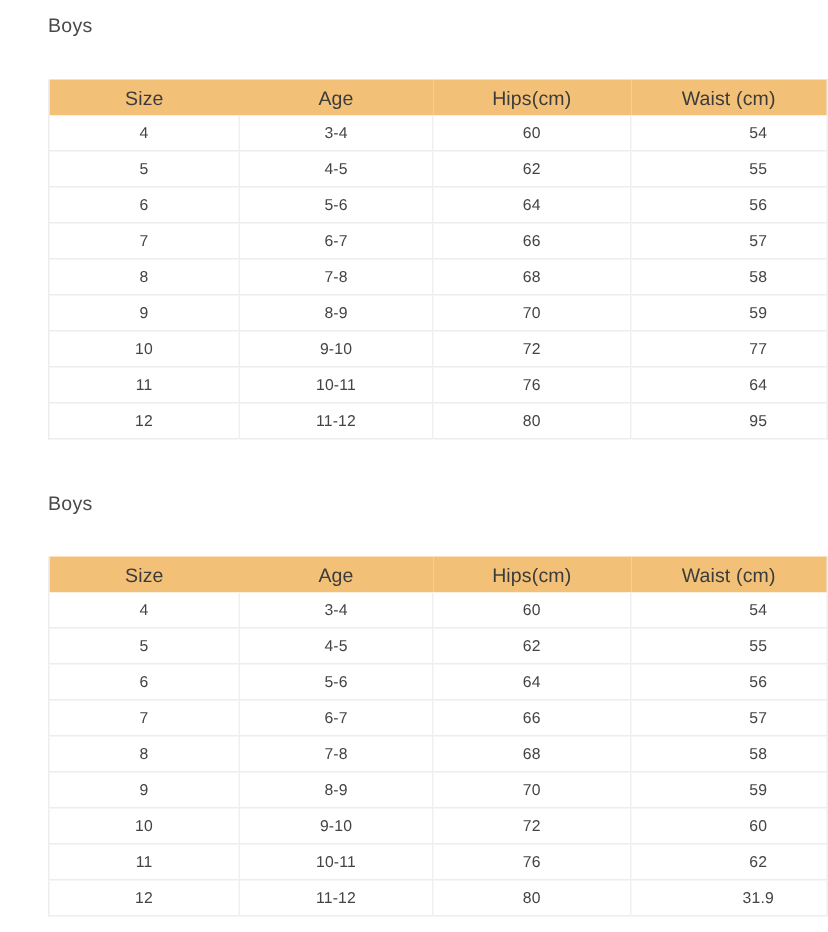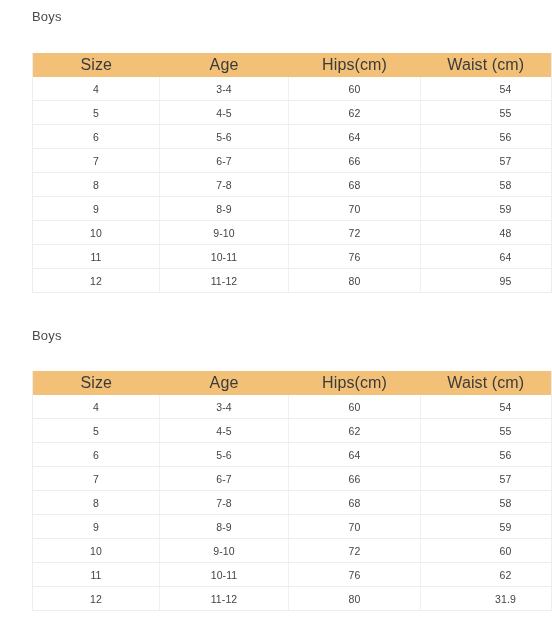--- a/index.html
+++ b/index.html
@@ -58,21 +58,21 @@
     border-top: 0;
   }
   table.size-table col.c-size  { width: 127px; }
   table.size-table col.c-age   { width: 129px; }
   table.size-table col.c-hips  { width: 132px; }
   table.size-table col.c-waist { width: 131px; }
 
   table.size-table thead th {
     background: #f3c078;
     color: #3b3b3b;
-    font-size: 16px;
+    font-size: 13px;
     font-weight: 400;
     text-align: center;
     height: 24px;
     padding: 0;
     border: 0;
     letter-spacing: 0.1px;
   }
   table.size-table tbody td {
     background: #ffffff;
     color: #444444;
@@ -145,21 +145,21 @@
             <tr>
               <td>9</td>
               <td>8-9</td>
               <td>70</td>
               <td>59</td>
             </tr>
             <tr>
               <td>10</td>
               <td>9-10</td>
               <td>72</td>
-              <td>48</td>
+              <td>77</td>
             </tr>
             <tr>
               <td>11</td>
               <td>10-11</td>
               <td>76</td>
               <td>64</td>
             </tr>
             <tr>
               <td>12</td>
               <td>11-12</td>

